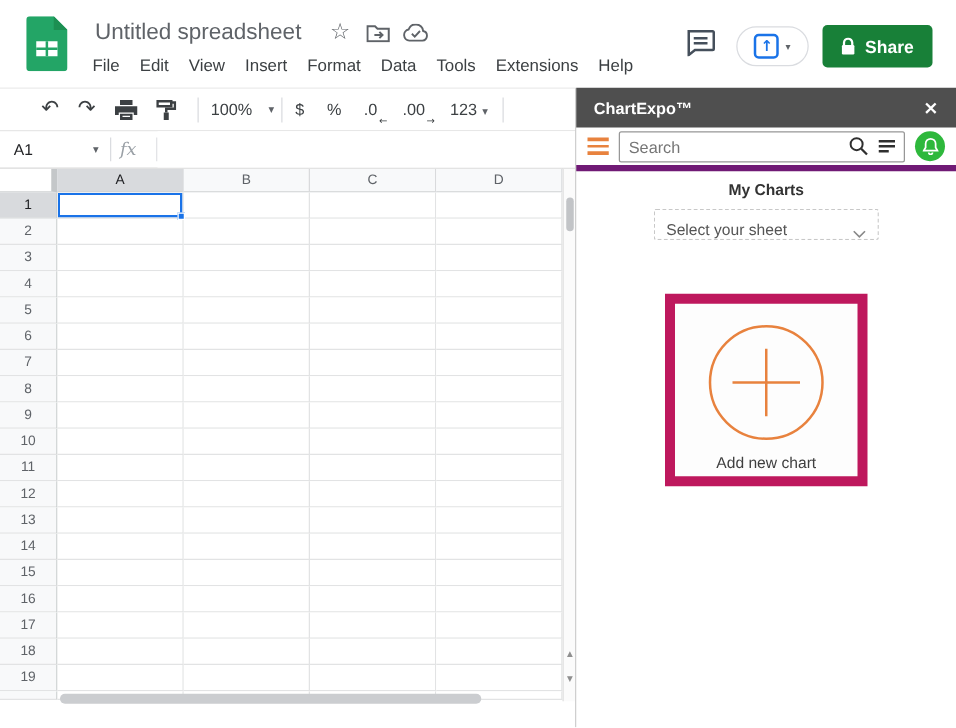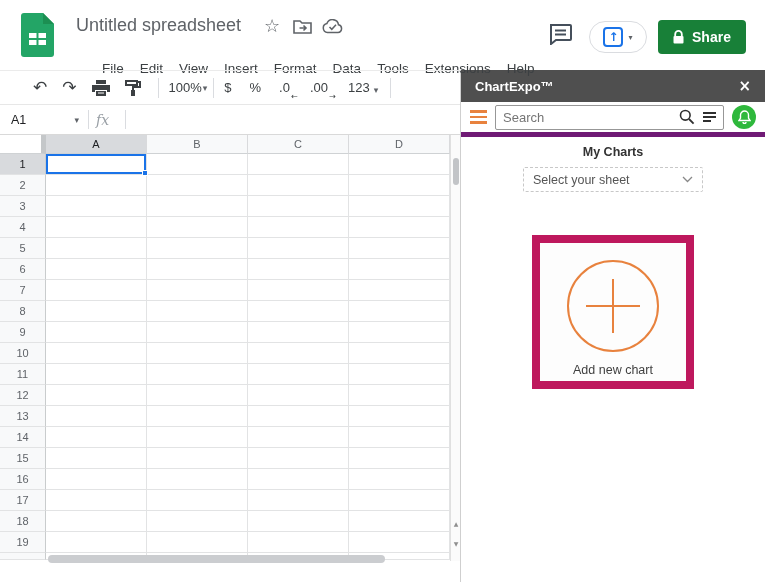--- a/index.html
+++ b/index.html
@@ -7,21 +7,21 @@
   .app { position:relative; width:765px; height:582px; background:#fff; overflow:hidden; }
 
   
   .topbar { position:relative; height:70px; background:#fff; }
   .logo { position:absolute; left:21px; top:13px; }
   .doc-title { position:absolute; left:76px; top:15px; font-size:18px; color:#5f6368; }
   .star-icon { position:absolute; left:264px; top:15px; font-size:18px; color:#5f6368;
                font-family:"DejaVu Sans", sans-serif; cursor:pointer; }
   .folder-icon { position:absolute; left:293px; top:19px; cursor:pointer; }
   .cloud-icon { position:absolute; left:322px; top:19px; cursor:pointer; }
-  .menu-row { position:absolute; left:66px; top:59px; display:flex;margin-left:28px; }
+  .menu-row { position:absolute; left:66px; top:43px; display:flex; }
   .menu-item { padding:0 8px; font-size:13.5px; color:#3c4043; line-height:20px; cursor:pointer; border-radius:3px; }
   .comment-btn { position:absolute; right:193px; top:24px; cursor:pointer; }
   .present-btn { position:absolute; right:118px; top:21px; width:58px; height:32px; border:1px solid #dadce0;
                  border-radius:16px; display:flex; align-items:center; justify-content:center; gap:5px;
                  background:#fff; cursor:pointer; }
   .present-box { width:20px; height:20px; border:2px solid #1a73e8; border-radius:4px; color:#1a73e8;
                  display:flex; align-items:center; justify-content:center; font-size:12px; font-weight:bold;
                  font-family:"DejaVu Sans", sans-serif; }
   .present-caret { font-size:8px; color:#5f6368; font-family:"DejaVu Sans", sans-serif; }
   .share-btn { position:absolute; right:19px; top:20px; width:88px; height:34px; background:#188038;
@@ -32,21 +32,21 @@
   
   .main { display:flex; height:512px; }
   .left-pane { width:461px; position:relative; }
 
   
   .toolbar { height:34px; border-top:1px solid #ebebeb; display:flex; align-items:center;
              padding-left:33px; color:#3c4043; font-size:13px; }
   .tb-icon { margin-right:15px; cursor:pointer; display:flex; align-items:center; }
   .glyph { font-family:"DejaVu Sans", sans-serif; font-size:17px; color:#3c4043; line-height:1; }
   .tb-divider { width:1px; height:20px; background:#dadce0; margin:0 10px 0 2px; }
-  .zoom-ctl { display:flex; align-items:center; gap:1px; margin-right:4px; cursor:pointer; }
+  .zoom-ctl { display:flex; align-items:center; gap:13px; margin-right:4px; cursor:pointer; }
   .caret { font-size:9px; color:#5f6368; font-family:"DejaVu Sans", sans-serif; }
   .fmt-btn { margin-right:18px; cursor:pointer; position:relative; }
   .dec-wrap { position:relative; margin-right:20px; cursor:pointer; }
   .dec-arr { position:absolute; font-size:8px; bottom:-6px; right:-8px; color:#3c4043;
              font-family:"DejaVu Sans", sans-serif; }
   .fmt-123 { display:flex; align-items:flex-end; gap:4px; margin-right:10px; cursor:pointer; }
 
   
   .formula-bar { height:31px; border-top:1px solid #e7e7e7; border-bottom:1px solid #d9d9d9;
                  display:flex; align-items:center; }
@@ -104,21 +104,21 @@
   .search-box input::placeholder { color:#757575; }
   .filter-icon { display:flex; flex-direction:column; gap:2.5px; margin-left:8px; cursor:pointer;
                  align-items:flex-start; }
   .filter-icon span { display:block; height:1.6px; background:#2f2f2f; }
   .filter-icon .l1 { width:13px; } .filter-icon .l2 { width:13px; } .filter-icon .l3 { width:8px; }
   .bell-btn { width:24px; height:24px; border-radius:50%; background:#2eb83c; display:flex;
               align-items:center; justify-content:center; cursor:pointer; flex:0 0 auto; }
   .sb-body { flex:1; display:flex; flex-direction:column; align-items:center; padding-top:8px; }
   .my-charts { font-weight:bold; font-size:12.5px; color:#333; }
   .sheet-select { margin-top:8px; width:180px; height:25px; border:1px dashed #c8c8c8; border-radius:2px;
-                  background:#fff; display:flex; align-items:center; justify-content:space-between;
+                  background:#fff; display:flex; align-items:flex-end; justify-content:space-between;
                   padding:0 9px; font-size:12.5px; color:#555; cursor:pointer; }
   .add-card { margin-top:43px; width:162px; height:154px; border:8px solid #be185d; background:#fdfdfd;
               display:flex; flex-direction:column; align-items:center; cursor:pointer; }
   .add-circle { margin-top:17px; width:92px; height:92px; border:2px solid #e8823e; border-radius:50%;
                 position:relative; }
   .plus-h, .plus-v { position:absolute; background:#e8823e; left:50%; top:50%; }
   .plus-h { width:54px; height:2px; transform:translate(-50%,-50%); }
   .plus-v { width:2px; height:54px; transform:translate(-50%,-50%); }
   .add-label { margin-top:11px; font-size:12.5px; color:#3f3f3f; }
 </style>

